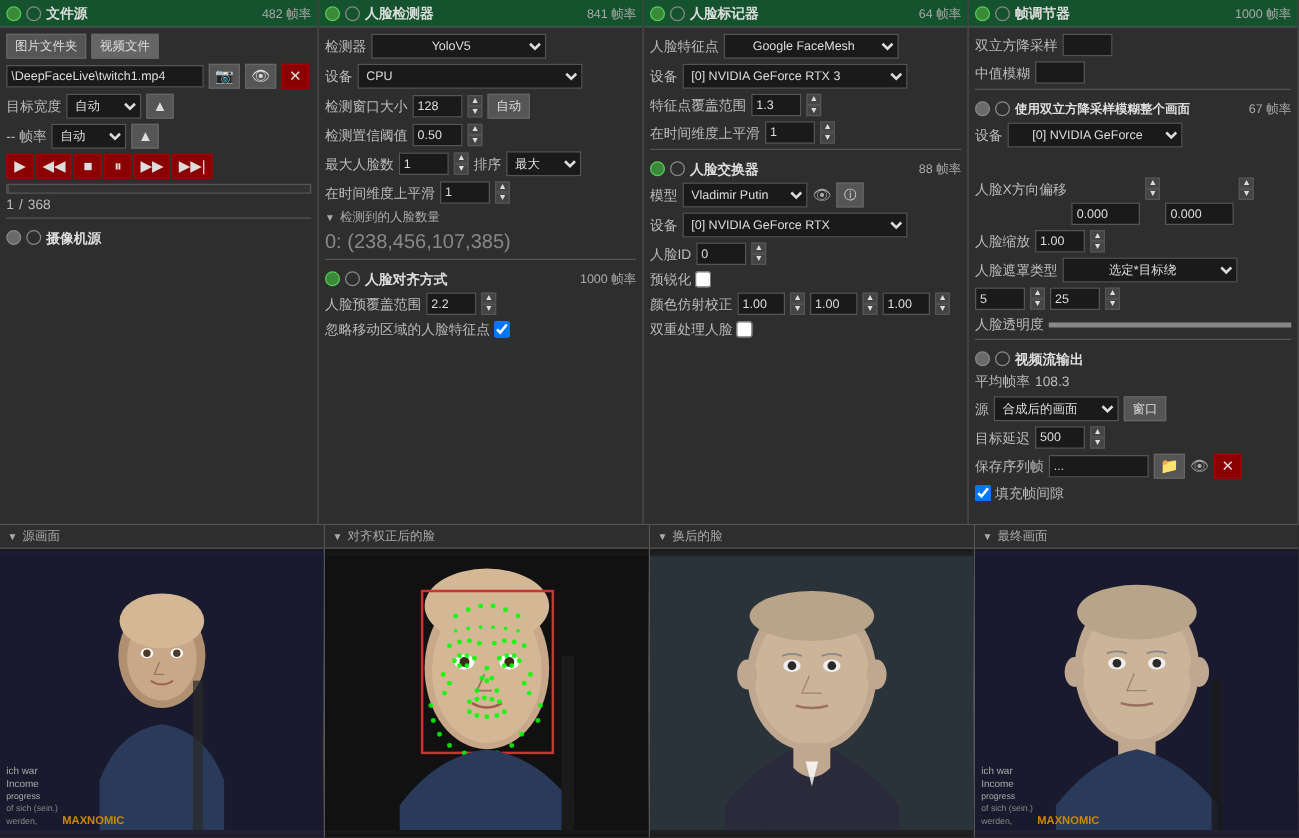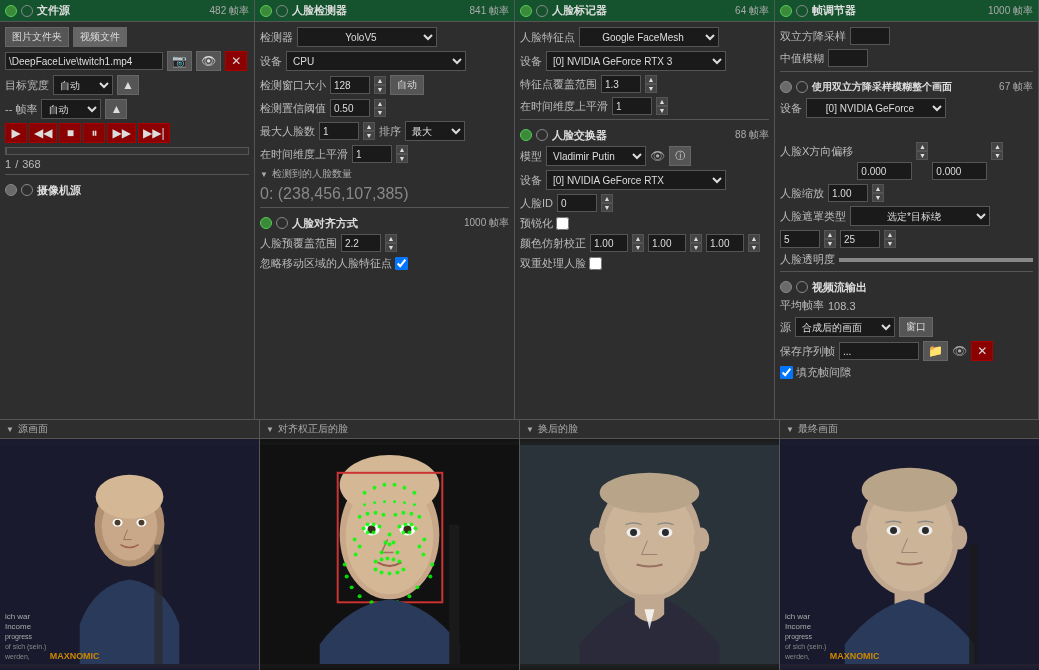--- a/index.html
+++ b/index.html
@@ -566,20 +566,28 @@
         <span class="label">108.3</span>
       </div>
       <div class="row">
         <span class="label">源</span>
         <select class="select-box select-md">
           <option>合成后的画面</option>
         </select>
         <button class="btn">窗口</button>
       </div>
       <div class="row">
+        <span class="label">目标延迟</span>
+        <input class="input-box input-sm" value="500" style="">
+        <div class="spinbox-btns">
+            <button class="spinbox-btn">▲</button>
+            <button class="spinbox-btn">▼</button>
+          </div>
+      </div>
+      <div class="row">
         <span class="label">保存序列帧</span>
         <input class="input-box" style="width: 80px;" value="...">
         <button class="btn btn-icon">📁</button>
         <button class="eye-btn">👁</button>
         <button class="btn btn-red btn-icon">✕</button>
       </div>
       <div class="checkbox-row">
         <input type="checkbox" checked="" style="">
         <span class="label">填充帧间隙</span>
       </div>

